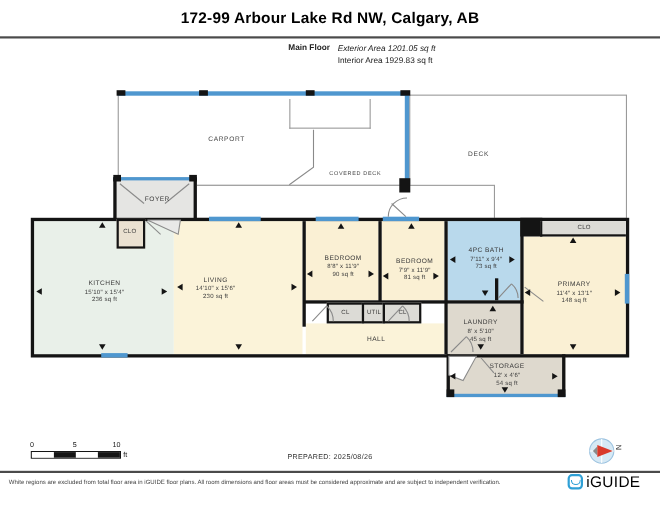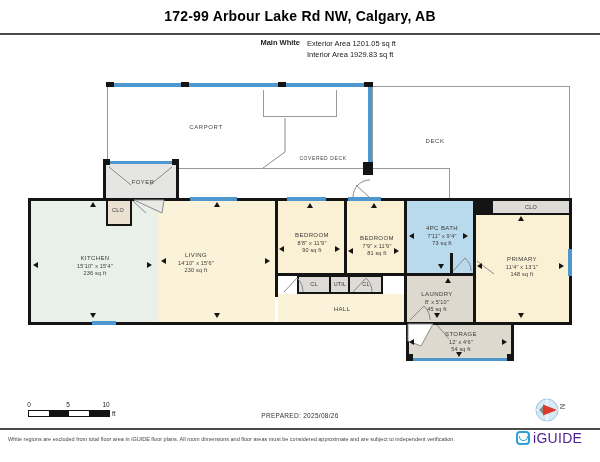--- a/index.html
+++ b/index.html
@@ -42,29 +42,29 @@
   .scalebar div{height:100%;}
   .ticklbl{position:absolute;font-size:6.5px;color:#222;}
   .prepared{position:absolute;left:0;top:412px;width:600px;text-align:center;
     font-size:6.5px;color:#333;letter-spacing:.3px;}
   
   .disclaimer{position:absolute;left:8px;top:436px;font-size:5.5px;color:#444;white-space:nowrap;}
   .logo{position:absolute;left:516px;top:430px;display:flex;align-items:center;gap:3px;}
   .logo-glyph{width:14px;height:14px;border:2px solid #2fa0d6;border-radius:4px;box-sizing:border-box;}
   .logo-glyph i{display:block;width:7px;height:4px;border:1.5px solid #2fa0d6;border-top:none;
     border-radius:0 0 6px 6px;margin:3px auto 0;}
-  .logo-text{font-size:14px;color:#4c1d95;font-weight:500;letter-spacing:.3px;}
+  .logo-text{font-size:14px;color:#000000;font-weight:500;letter-spacing:.3px;}
 </style>
 </head>
 <body>
 
 <div class="title">172-99 Arbour Lake Rd NW, Calgary, AB</div>
 <div class="rule" style="top:33px;"></div>
-<div class="floorlbl">Main White</div>
-<div class="arealine" style="top:39px;">Exterior Area 1201.05 sq ft</div>
+<div class="floorlbl">Main Floor</div>
+<div class="arealine" style="top:39px;font-style:italic;">Exterior Area 1201.05 sq ft</div>
 <div class="arealine" style="top:50px;">Interior Area 1929.83 sq ft</div>
 
 <div class="outdoor" style="left:107px;top:85px;width:265px;height:84px;"></div>
 <div class="outdoor" style="left:372px;top:86px;width:198px;height:113px;"></div>
 <div class="outdoor" style="left:177px;top:168px;width:273px;height:31px;"></div>
 <div class="outdoor" style="left:263px;top:90px;width:74px;height:27px;border-top:none;"></div>
 
 <div class="win" style="left:107px;top:83px;width:265px;height:4px;"></div>
 <div class="win" style="left:368px;top:86px;width:4px;height:78px;"></div>
 <div class="cap" style="left:106px;top:82px;width:8px;height:5px;"></div>

